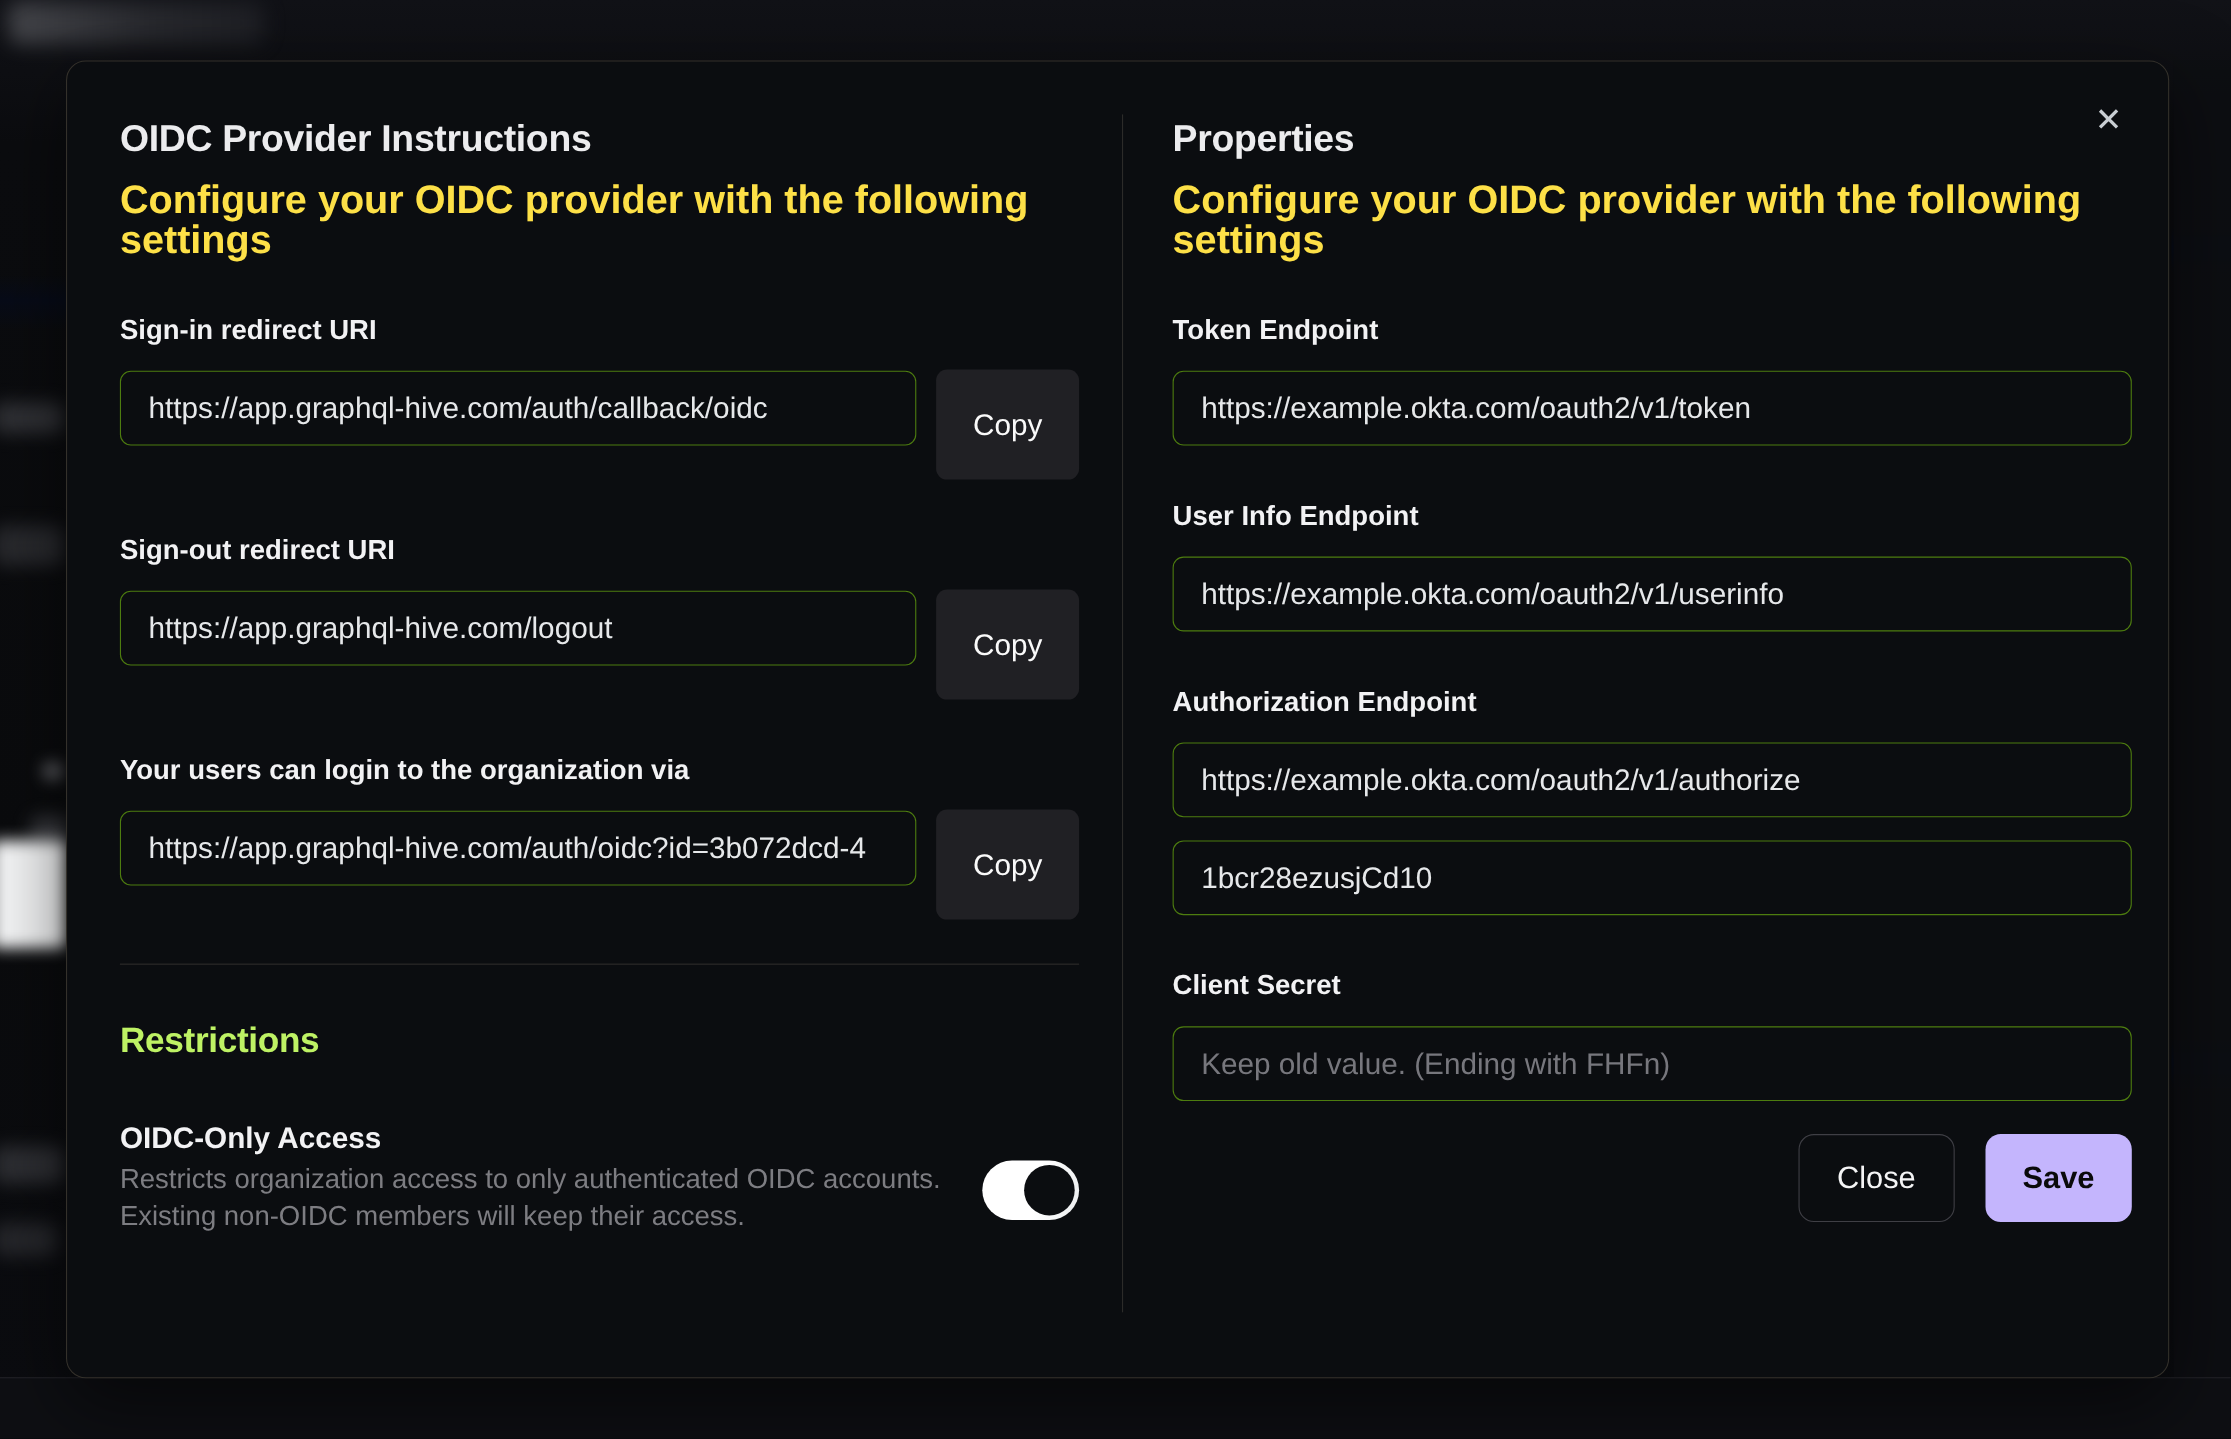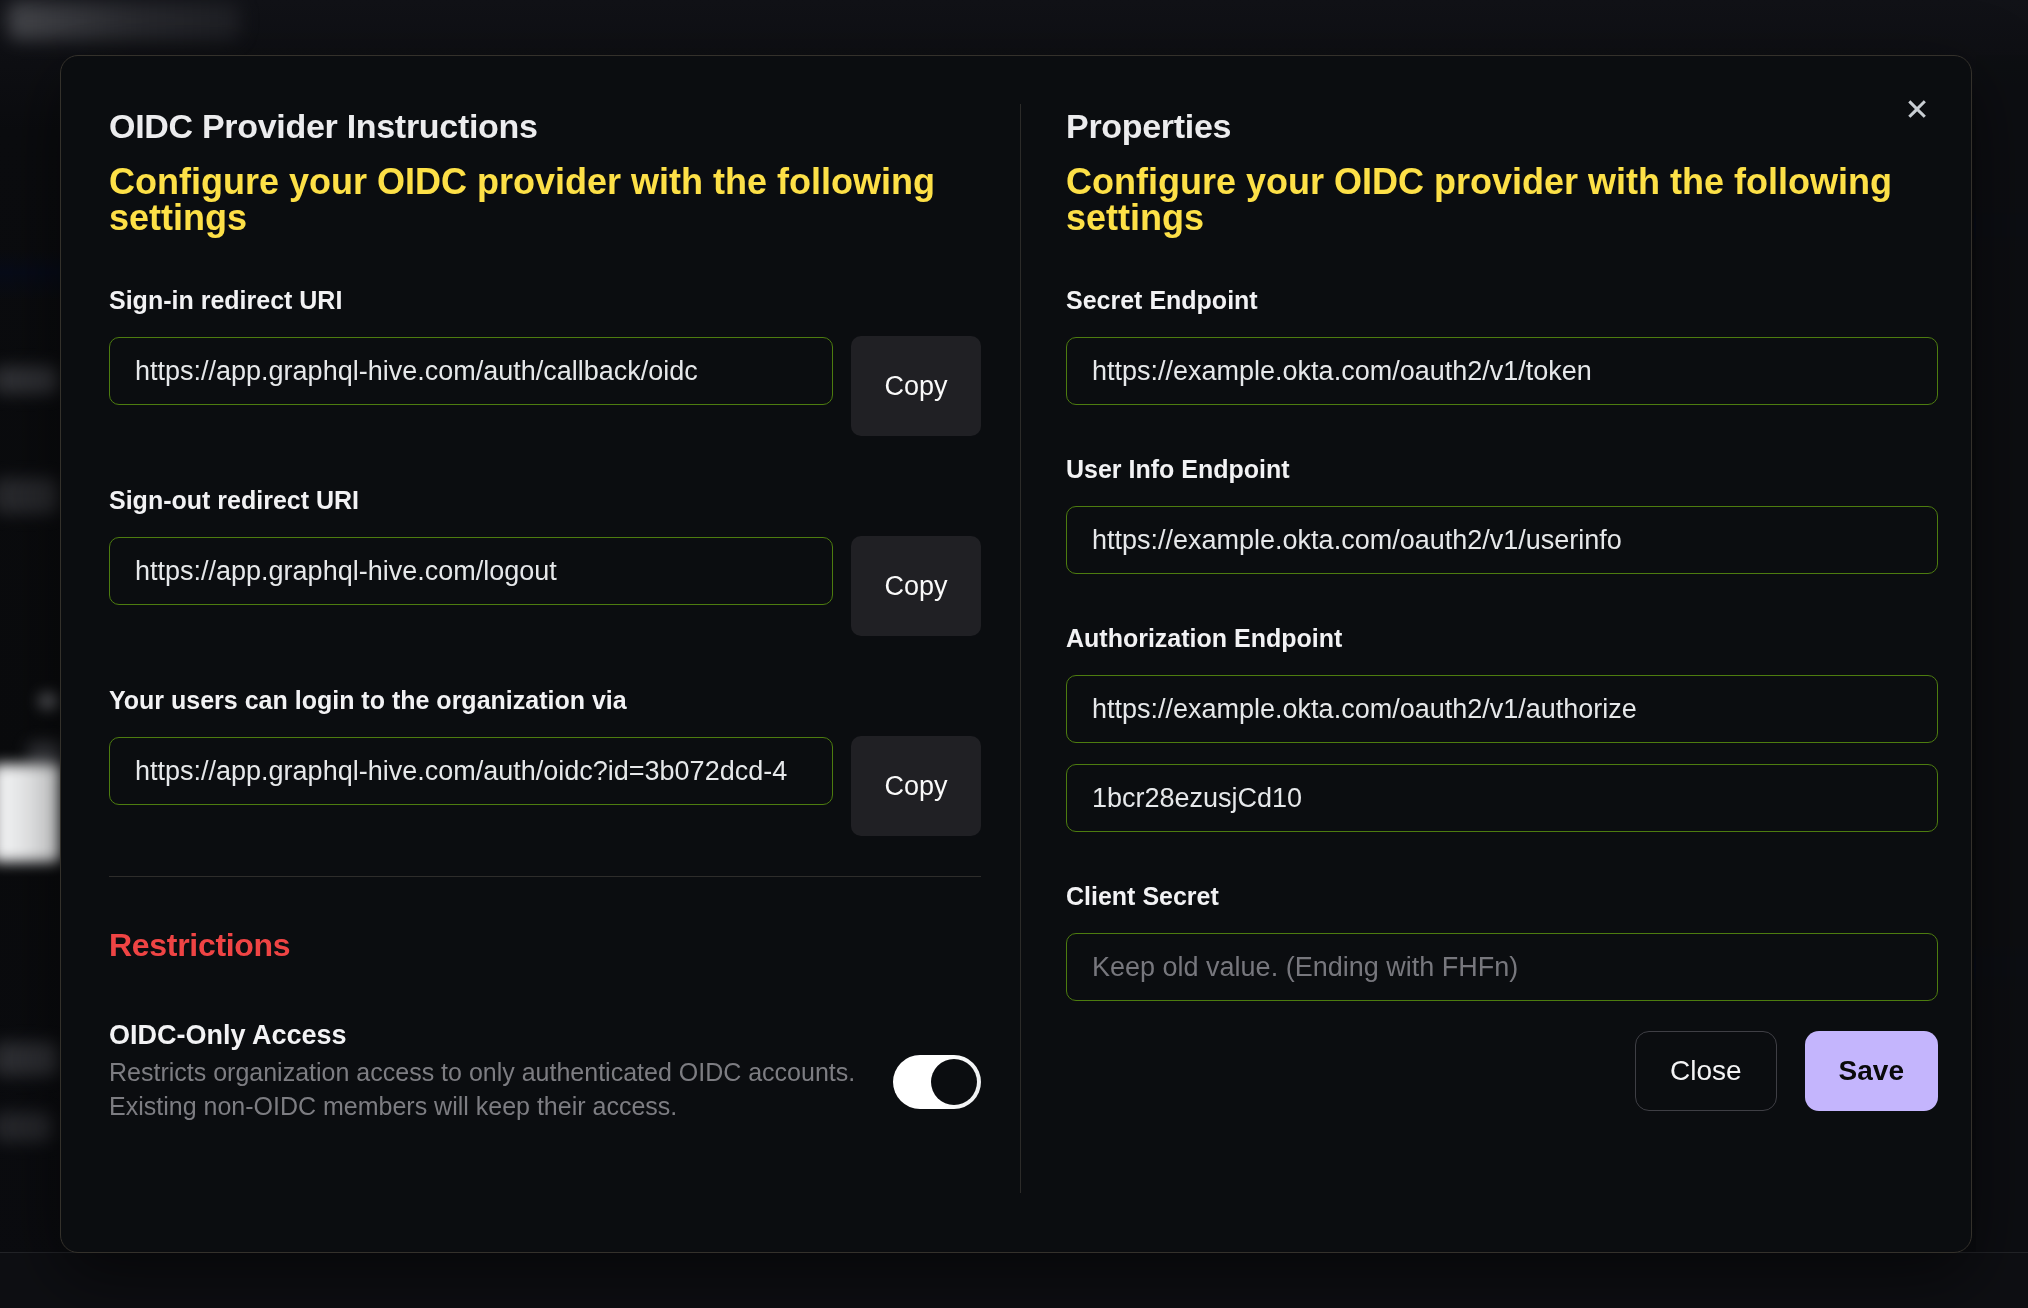--- a/index.html
+++ b/index.html
@@ -54,21 +54,21 @@
     background:transparent;border:1px solid #4d7c0f;border-radius:10px;
     color:#e6e8ea;font-size:27px;padding:0 25px;outline:none;font-family:inherit;
   }
   .text-input::placeholder{color:#77777d;opacity:1;}
   .col-left .text-input{width:724px;flex:0 0 724px;}
   .copy-btn{
     flex:0 0 130px;height:100px;margin-top:-1px;border:none;border-radius:10px;
     background:#202024;color:#fafafa;font-size:27px;font-weight:500;cursor:pointer;font-family:inherit;
   }
   .hdivider{margin-top:40px;height:1px;background:#2e2d2b;width:100%;}
-  h3.restrictions{margin:47px 0 0;font-size:32px;line-height:42px;font-weight:700;color:#ef4444;letter-spacing:-.3px;}
+  h3.restrictions{margin:47px 0 0;font-size:32px;line-height:42px;font-weight:700;color:#bef264;letter-spacing:-.3px;}
 
   .toggle-row{display:flex;margin-top:51px;align-items:center;justify-content:space-between;gap:24px;}
   .toggle-label{font-size:27px;line-height:36px;font-weight:700;color:#f2f2f4;}
   .toggle-desc{margin:2px 0 0;font-size:25px;line-height:34px;color:#7d7d82;}
   .toggle-desc span{display:block;}
   .switch{
     position:relative;flex:0 0 88px;width:88px;height:54px;margin-top:24px;border:none;
     border-radius:27px;background:linear-gradient(100deg,#ffffff 55%,#eceef0);cursor:pointer;padding:0;
   }
   .switch .knob{
@@ -142,21 +142,21 @@
         </button>
       </div>
     </div>
 
     <div class="vdivider"></div>
 
     <div class="col col-right">
       <h2 class="sec-title">Properties</h2>
       <p class="sec-sub">Configure your OIDC provider with the following settings</p>
 
-      <div class="field-label">Secret Endpoint</div>
+      <div class="field-label">Token Endpoint</div>
       <div class="field-row">
         <input class="text-input" type="text" value="https://example.okta.com/oauth2/v1/token" style="">
       </div>
 
       <div class="field-label">User Info Endpoint</div>
       <div class="field-row">
         <input class="text-input" type="text" value="https://example.okta.com/oauth2/v1/userinfo" style="">
       </div>
 
       <div class="field-label">Authorization Endpoint</div>

